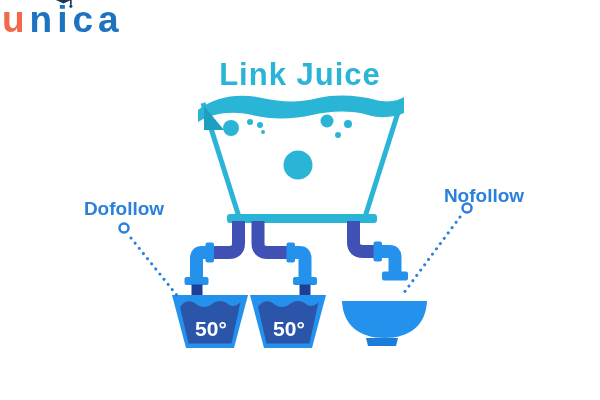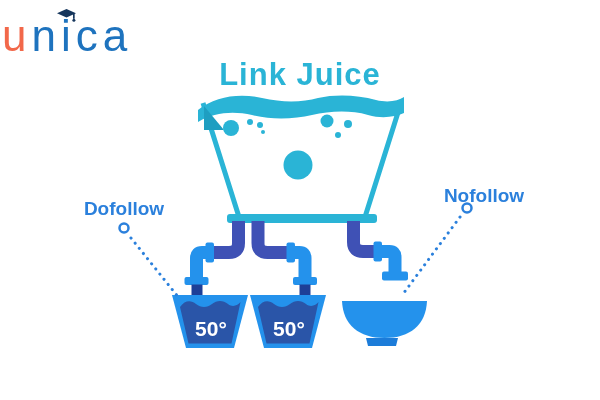--- a/index.html
+++ b/index.html
@@ -1,20 +1,20 @@
 <!DOCTYPE html>
 <html><head>
 <meta charset="utf-8">
 <style>
   html,body{margin:0;padding:0;background:#ffffff;}
   .stage{position:relative;width:600px;height:400px;background:#ffffff;overflow:hidden;
          font-family:"Liberation Sans",sans-serif;}
   
-  .logo{position:absolute;left:2px;top:12px;line-height:1.1;
-        font-weight:400;font-size:44px;letter-spacing:5px;user-select:none;}
+  .logo{position:absolute;left:2px;top:0px;line-height:1.1;
+        font-weight:700;font-size:37px;letter-spacing:5px;user-select:none;}
   .logo .lo{color:#F2684A;}
   .logo .lb{color:#1E73BE;}
   .li-wrap{position:relative;display:inline-block;}
   .cap{position:absolute;top:-5px;left:50%;transform:translateX(-58%);line-height:0;}
   
   svg text{font-family:"Liberation Sans",sans-serif;}
   .title-t{font-size:31px;font-weight:bold;fill:#2AB4D6;letter-spacing:1px;}
   .lbl-t{font-size:19px;font-weight:bold;fill:#2B80DC;}
   .b50-t{font-size:21px;font-weight:bold;fill:#ffffff;}
   .dots{stroke:#2B80DC;stroke-width:3;stroke-dasharray:0.1 6.5;stroke-linecap:round;fill:none;}

